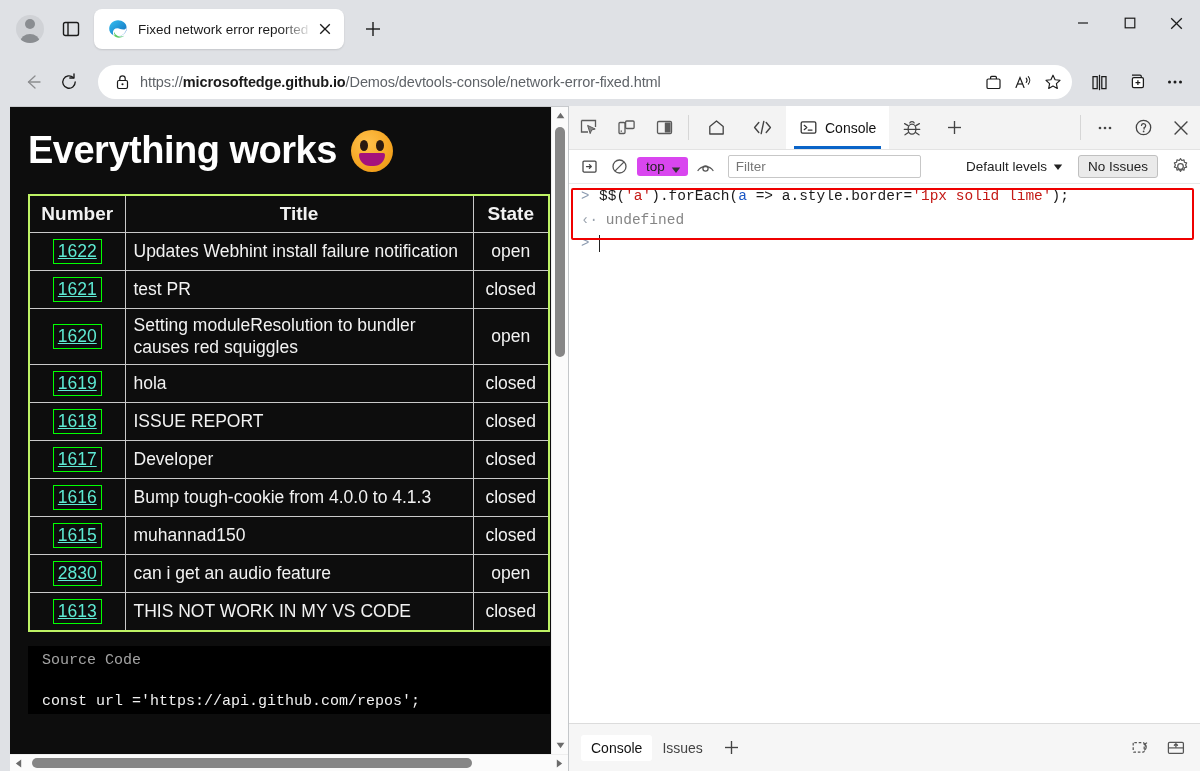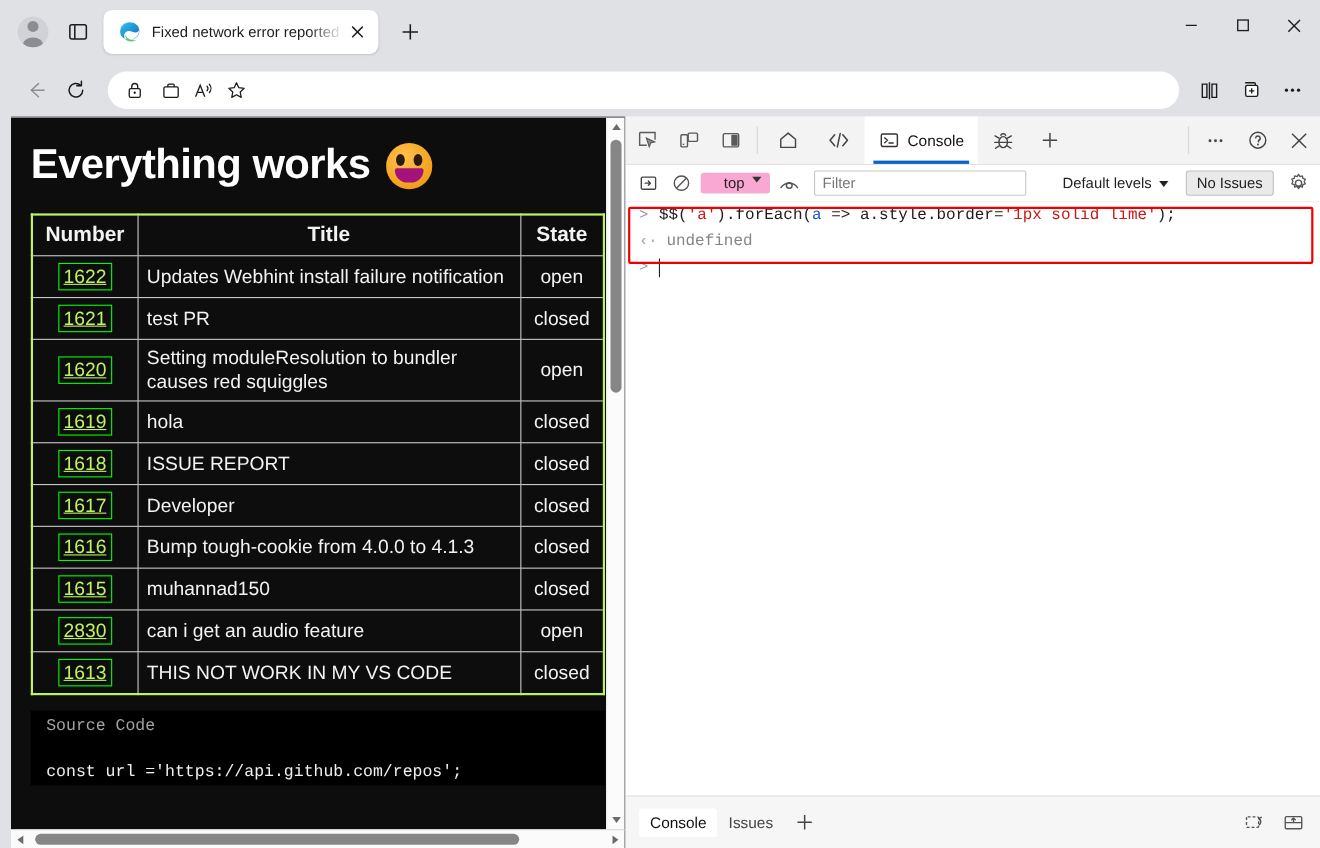--- a/index.html
+++ b/index.html
@@ -175,21 +175,21 @@
   }
   table.issues th { font-weight: 700; text-align: center; font-size: 19px; padding: 7px 8px; }
   table.issues col.c-num { width: 96px; }
   table.issues col.c-state { width: 76px; }
   td.num { text-align: center; padding: 5px 6px; }
   td.title { line-height: 1.24; }
   td.state { text-align: center; }
   .issue-link {
     display: inline-block;
     border: 1px solid #00ff00;
-    color: #bef264; text-decoration: underline;
+    color: #5eead4; text-decoration: underline;
     font-size: 17.5px; padding: 1px 4px;
     background: transparent; cursor: pointer;
   }
   .source-block {
     margin-top: 14px; background: #000;
     font-family: "Liberation Mono", monospace;
     padding: 6px 14px 4px 14px;
   }
   .source-title { color: #a3a3a3; font-size: 15px; margin-bottom: 24px; }
   .source-code { color: #f0f0f0; font-size: 15px; white-space: nowrap; }
@@ -258,23 +258,23 @@
     height: 34px; flex: 0 0 34px;
     display: flex; align-items: center; gap: 2px;
     padding: 0 6px; border-bottom: 1px solid #e8e8e8;
     background: #fff;
   }
   .dt-tool-btn {
     width: 28px; height: 24px; display: flex; align-items: center; justify-content: center;
     border-radius: 3px; cursor: pointer;
   }
   .dt-context {
-    display: flex; align-items: flex-start; gap: 6px;
-    background: #f9a8d4; border-radius: 3px;
-    padding: 2px 7px 2px 21px; font-size: 13.5px; color: #222; cursor: pointer;
+    display: flex; align-items: flex-end; gap: 6px;
+    background: #d946ef; border-radius: 3px;
+    padding: 2px 7px 2px 9px; font-size: 13.5px; color: #222; cursor: pointer;
     margin: 0 2px;
   }
   .dt-filter {
     flex: 0 0 152px; height: 23px; margin-left: 6px;
     border: 1px solid #c7c7c7; border-radius: 2px;
     font-size: 13.5px; padding: 0 7px; color: #222;
     background: #fff; outline: none; font-family: "Liberation Sans", sans-serif;
   }
   .dt-filter::placeholder { color: #767676; }
   .dt-levels {
@@ -420,20 +420,21 @@
     </div>
 
     <div class="omnibox">
       <div class="omni-lock">
         <svg width="15" height="16" viewBox="0 0 15 16">
           <rect x="2.5" y="6.5" width="10" height="8" rx="1.4" fill="none" stroke="#1b1b1b" stroke-width="1.2"></rect>
           <path d="M4.8 6.5 V4.6 a2.7 2.7 0 0 1 5.4 0 V6.5" fill="none" stroke="#1b1b1b" stroke-width="1.2"></path>
           <circle cx="7.5" cy="10.3" r="1.05" fill="#1b1b1b"></circle>
         </svg>
       </div>
+      <div class="omni-url"><span>https://</span><b>microsoftedge.github.io</b><span>/Demos/devtools-console/network-error-fixed.html</span></div>
       <div class="omni-icon">
         <svg width="17" height="17" viewBox="0 0 17 17">
           <rect x="2" y="5" width="13" height="9.5" rx="1.3" fill="none" stroke="#1b1b1b" stroke-width="1.2"></rect>
           <path d="M5.6 5 V3.4 a1 1 0 0 1 1-1h3.8a1 1 0 0 1 1 1V5" fill="none" stroke="#1b1b1b" stroke-width="1.2"></path>
         </svg>
       </div>
       <div class="omni-icon">
         <svg width="19" height="17" viewBox="0 0 19 17">
           <path d="M2 13.5 L6 3.5 L10 13.5" fill="none" stroke="#1b1b1b" stroke-width="1.2" stroke-linecap="round"></path>
           <line x1="3.6" y1="10" x2="8.4" y2="10" stroke="#1b1b1b" stroke-width="1.2"></line>

